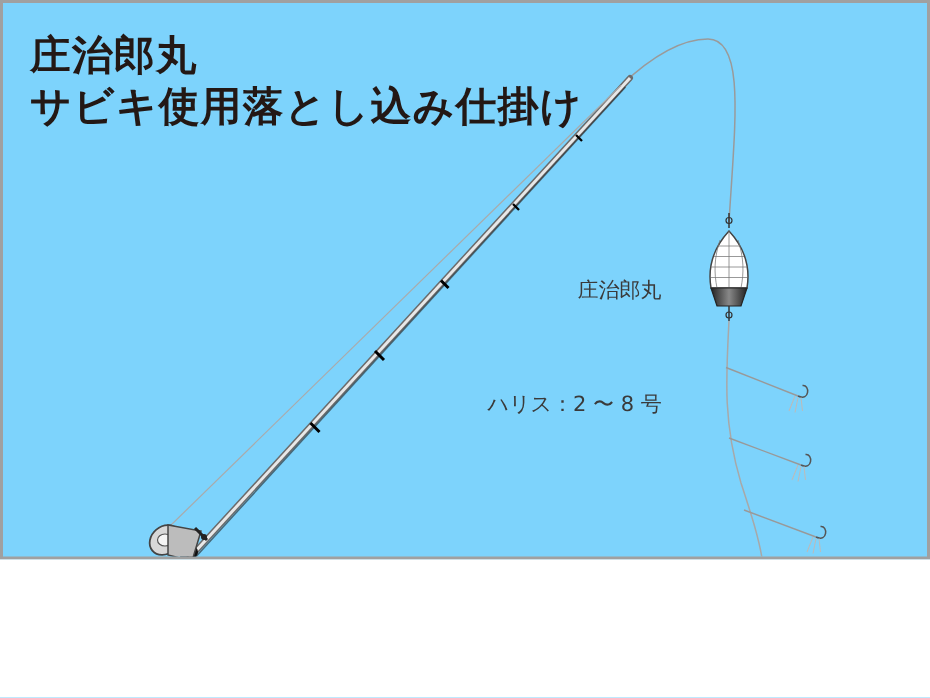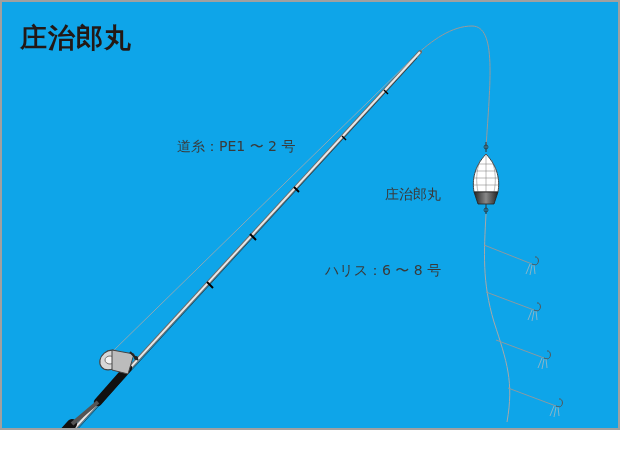--- a/index.html
+++ b/index.html
@@ -1,21 +1,21 @@
 <!DOCTYPE html>
 <html><head>
 <meta charset="utf-8">
 <style>
   html, body { margin: 0; padding: 0; background: #ffffff; }
   #frame {
     position: relative;
-    width: 620px; height: 430px;
+    width: 620px; height: 373px;
     box-sizing: border-box;
     border: 2px solid #a0a0a0;
-    background: #0ea5e9;
+    background: #7dd3fc;
     overflow: hidden;
     font-family: "DejaVu Sans", sans-serif;
   }
   .title {
     position: absolute;
     left: 18px;
     font-weight: bold;
     font-size: 27px;
     color: #231815;
     letter-spacing: 1px;
@@ -125,17 +125,17 @@
       <path d="M554 404 C 562 408, 562 396, 557 397" fill="none" stroke="#555" stroke-width="1"></path>
       <path d="M552 404 L548 414 M554 405 L552 415 M556 405 L557 414" stroke="#bbb" stroke-width="0.7"></path>
     </g>
 
     <g>
       <path d="M505 432 C 498 444, 497 452, 499 456 C 502 460, 508 460, 511 456 C 513 452, 512 444, 505 432 Z" fill="url(#sinkerGrad)" stroke="#555" stroke-width="0.6"></path>
     </g>
   </svg>
 
   <div id="title-1" class="title">庄治郎丸</div>
+  <div id="title-2" class="title">サビキ使用落とし込み仕掛け</div>
 
-  <div class="label" style="left:175px; top:137px;">道糸：PE1 〜 2 号</div>
   <div class="label" style="left:383px; top:185px;">庄治郎丸</div>
-  <div class="label" style="left:323px; top:261px;">ハリス：6 〜 8 号</div>
+  <div class="label" style="left:323px; top:261px;">ハリス：2 〜 8 号</div>
 </div>
 
 </body></html>

